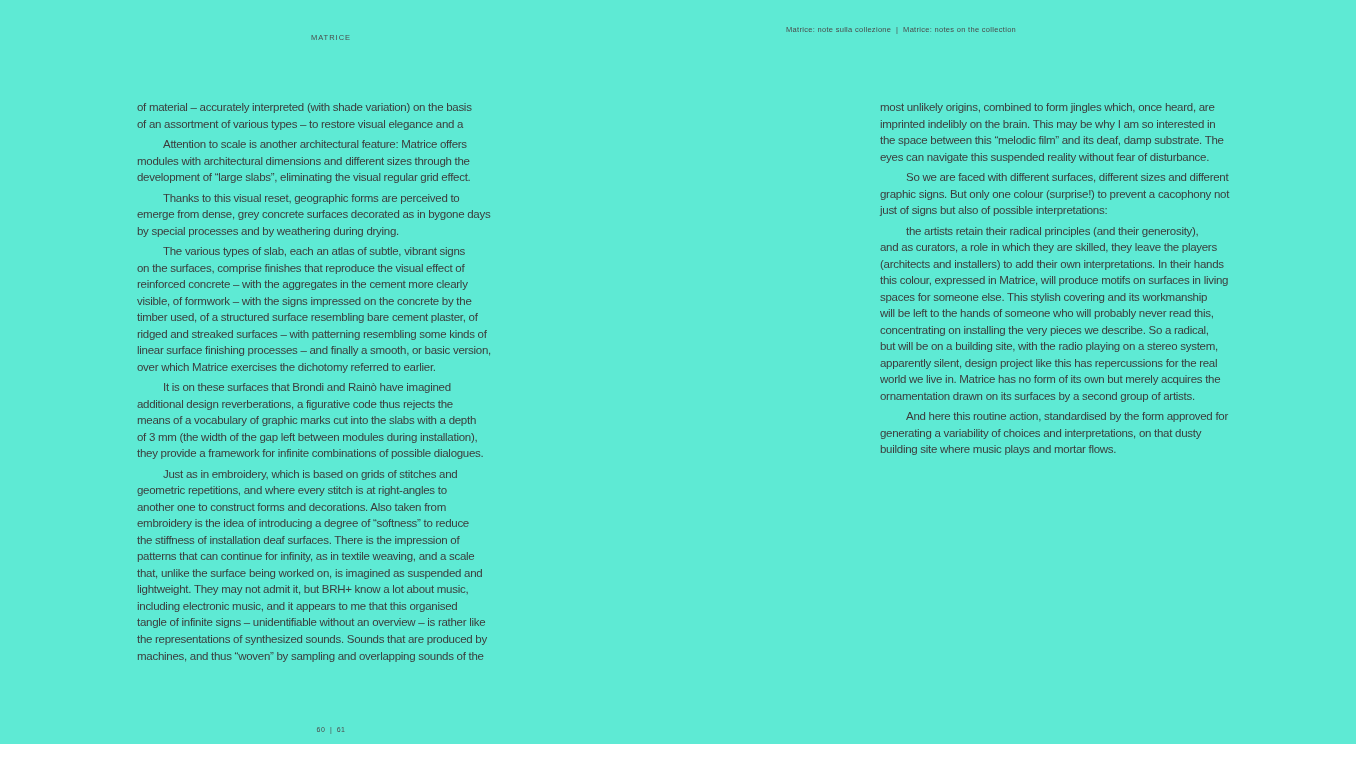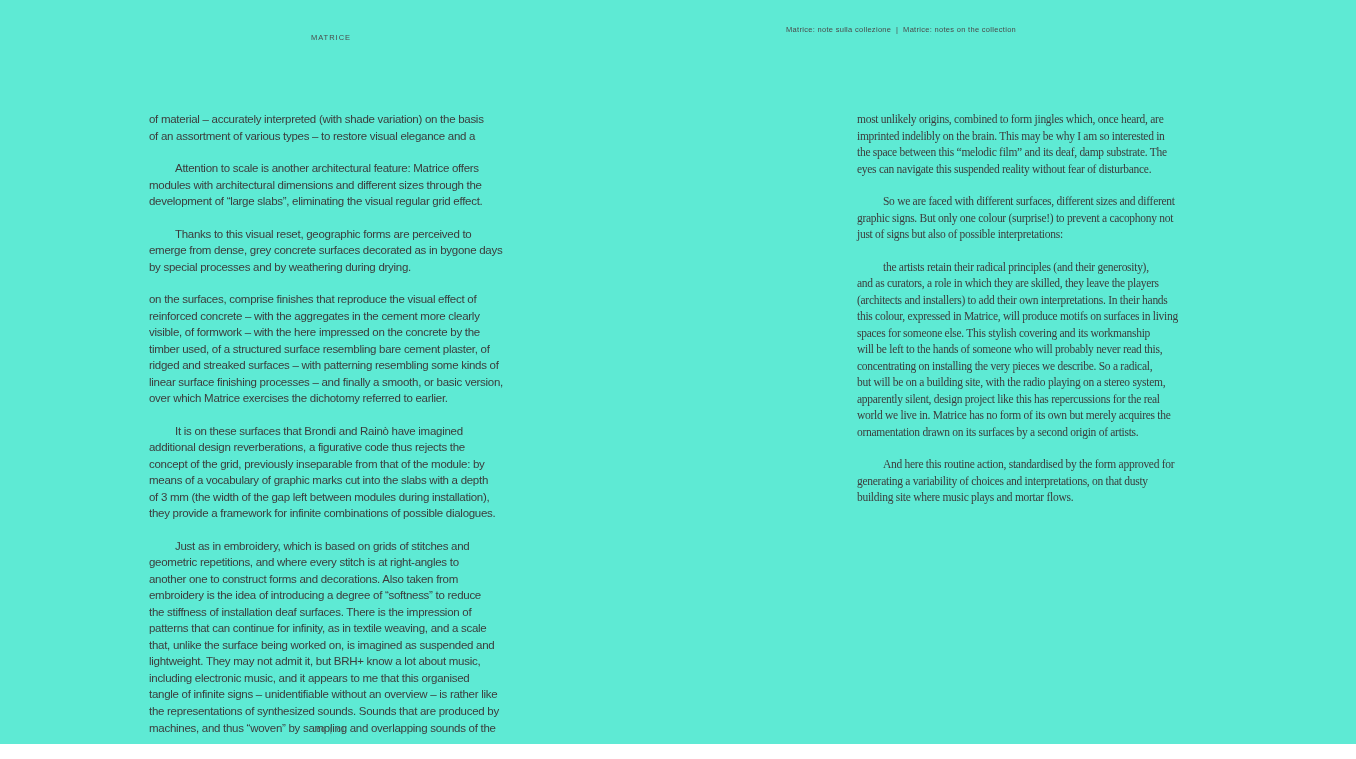--- a/index.html
+++ b/index.html
@@ -52,22 +52,22 @@
   }
   .text-col {
     position: absolute;
     top: 95px;
     font-size: 11.5px;
     line-height: 16.53px;
     color: #3c3c3c;
     letter-spacing: -0.28px;
   }
   .text-col.left-col  { left: 133px; }
-  .text-col.right-col { left: 841px; font-family: Liberation Serif, serif; }
-  .paragraph { margin: 16px; padding: 0; }
+  .text-col.right-col { left: 876px; }
+  .paragraph { margin: 4px; padding: 0; }
   .line {
     white-space: pre;
     height: 16.53px;
   }
   .line.indent { padding-left: 26px; }
 </style>
 </head>
 <body>
 
 <div class="spread">
@@ -85,32 +85,32 @@
         <div class="line indent">Attention to scale is another architectural feature: Matrice offers</div>
         <div class="line">modules with architectural dimensions and different sizes through the</div>
         <div class="line">development of “large slabs”, eliminating the visual regular grid effect.</div>
       </div>
       <div class="paragraph">
         <div class="line indent">Thanks to this visual reset, geographic forms are perceived to</div>
         <div class="line">emerge from dense, grey concrete surfaces decorated as in bygone days</div>
         <div class="line">by special processes and by weathering during drying.</div>
       </div>
       <div class="paragraph">
+        <div class="line indent">The various types of slab, each an atlas of subtle, vibrant signs</div>
         <div class="line">on the surfaces, comprise finishes that reproduce the visual effect of</div>
         <div class="line">reinforced concrete – with the aggregates in the cement more clearly</div>
-        <div class="line">visible, of formwork – with the here impressed on the concrete by the</div>
+        <div class="line">visible, of formwork – with the signs impressed on the concrete by the</div>
         <div class="line">timber used, of a structured surface resembling bare cement plaster, of</div>
         <div class="line">ridged and streaked surfaces – with patterning resembling some kinds of</div>
         <div class="line">linear surface finishing processes – and finally a smooth, or basic version,</div>
         <div class="line">over which Matrice exercises the dichotomy referred to earlier.</div>
       </div>
       <div class="paragraph">
         <div class="line indent">It is on these surfaces that Brondi and Rainò have imagined</div>
         <div class="line">additional design reverberations, a figurative code thus rejects the</div>
-        <div class="line">concept of the grid, previously inseparable from that of the module: by</div>
         <div class="line">means of a vocabulary of graphic marks cut into the slabs with a depth</div>
         <div class="line">of 3 mm (the width of the gap left between modules during installation),</div>
         <div class="line">they provide a framework for infinite combinations of possible dialogues.</div>
       </div>
       <div class="paragraph">
         <div class="line indent">Just as in embroidery, which is based on grids of stitches and</div>
         <div class="line">geometric repetitions, and where every stitch is at right-angles to</div>
         <div class="line">another one to construct forms and decorations. Also taken from</div>
         <div class="line">embroidery is the idea of introducing a degree of “softness” to reduce</div>
         <div class="line">the stiffness of installation deaf surfaces. There is the impression of</div>
@@ -140,21 +140,21 @@
         <div class="line indent">the artists retain their radical principles (and their generosity),</div>
         <div class="line">and as curators, a role in which they are skilled, they leave the players</div>
         <div class="line">(architects and installers) to add their own interpretations. In their hands</div>
         <div class="line">this colour, expressed in Matrice, will produce motifs on surfaces in living</div>
         <div class="line">spaces for someone else. This stylish covering and its workmanship</div>
         <div class="line">will be left to the hands of someone who will probably never read this,</div>
         <div class="line">concentrating on installing the very pieces we describe. So a radical,</div>
         <div class="line">but will be on a building site, with the radio playing on a stereo system,</div>
         <div class="line">apparently silent, design project like this has repercussions for the real</div>
         <div class="line">world we live in. Matrice has no form of its own but merely acquires the</div>
-        <div class="line">ornamentation drawn on its surfaces by a second origin of artists.</div>
+        <div class="line">ornamentation drawn on its surfaces by a second group of artists.</div>
       </div>
       <div class="paragraph">
         <div class="line indent">And here this routine action, standardised by the form approved for</div>
         <div class="line">generating a variability of choices and interpretations, on that dusty</div>
         <div class="line">building site where music plays and mortar flows.</div>
       </div>
     </div>
 
   <div class="folio">60  |  61</div>
 

